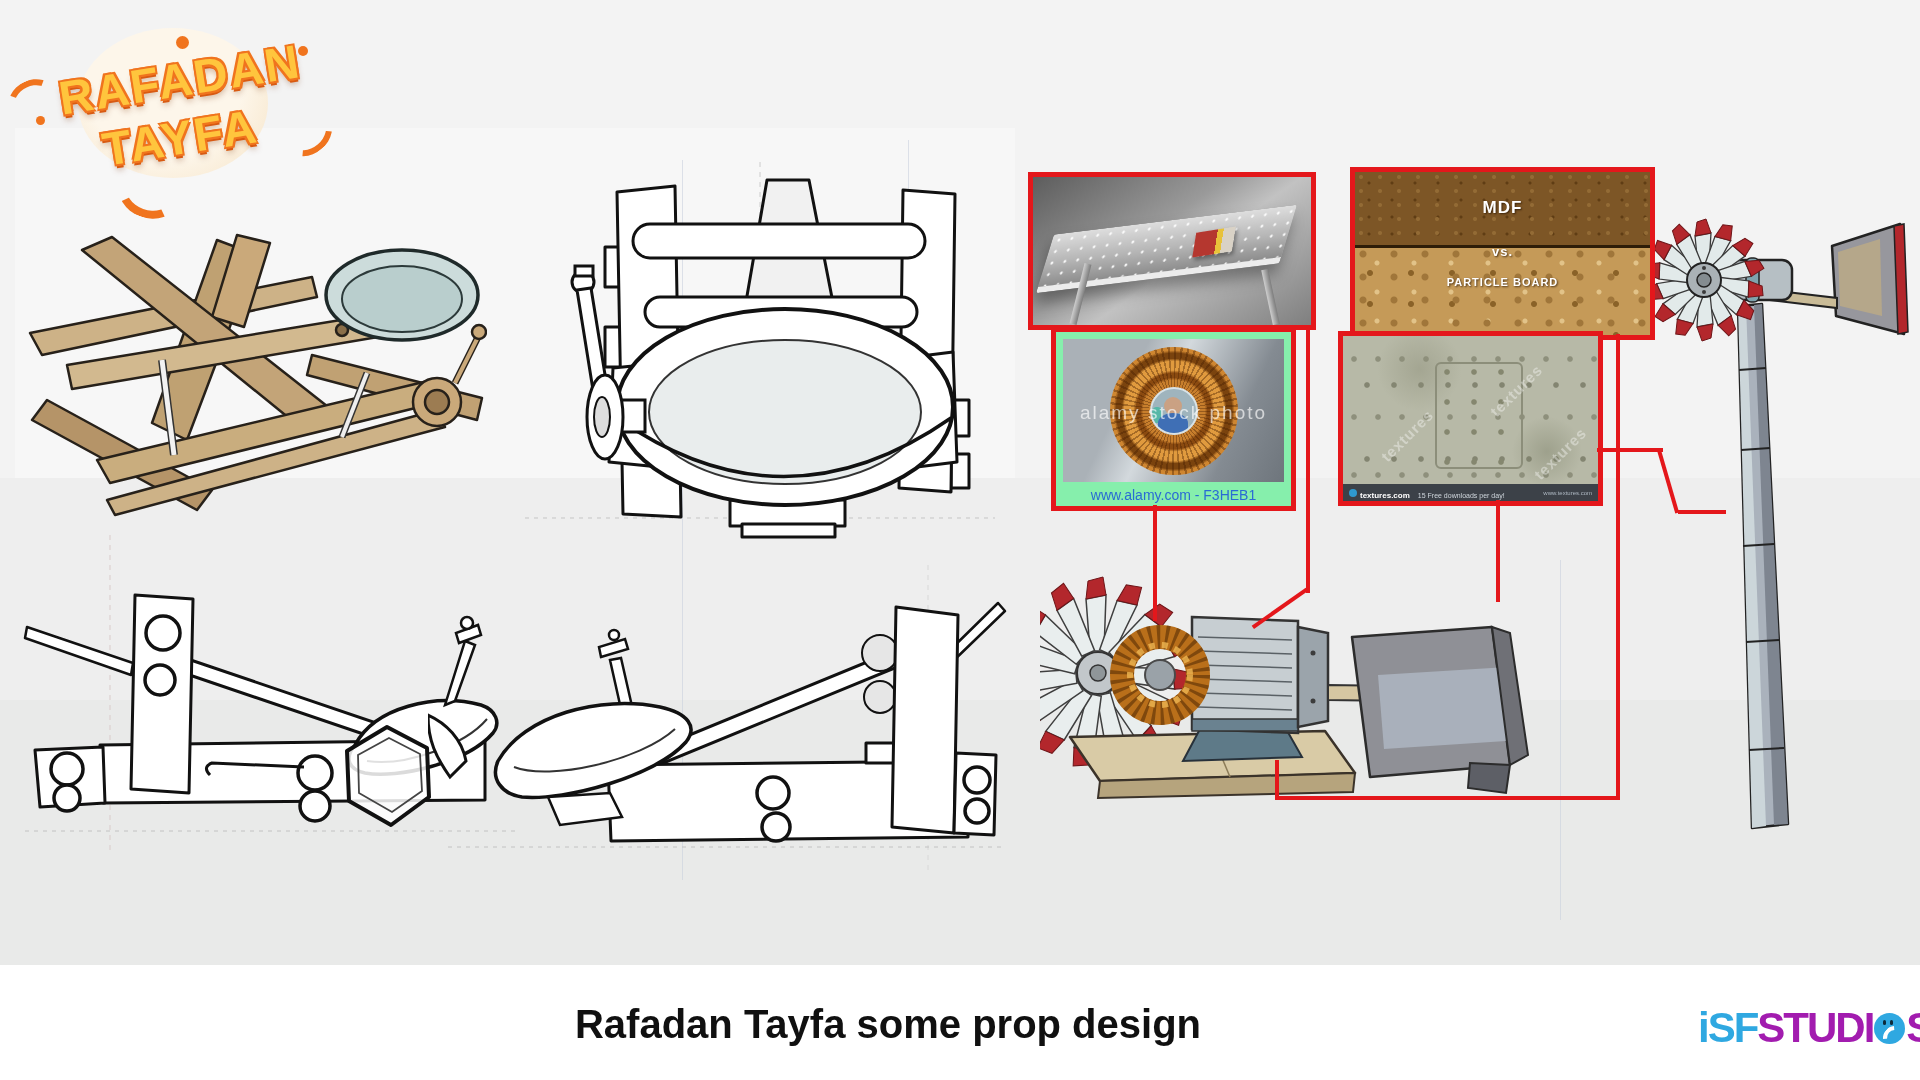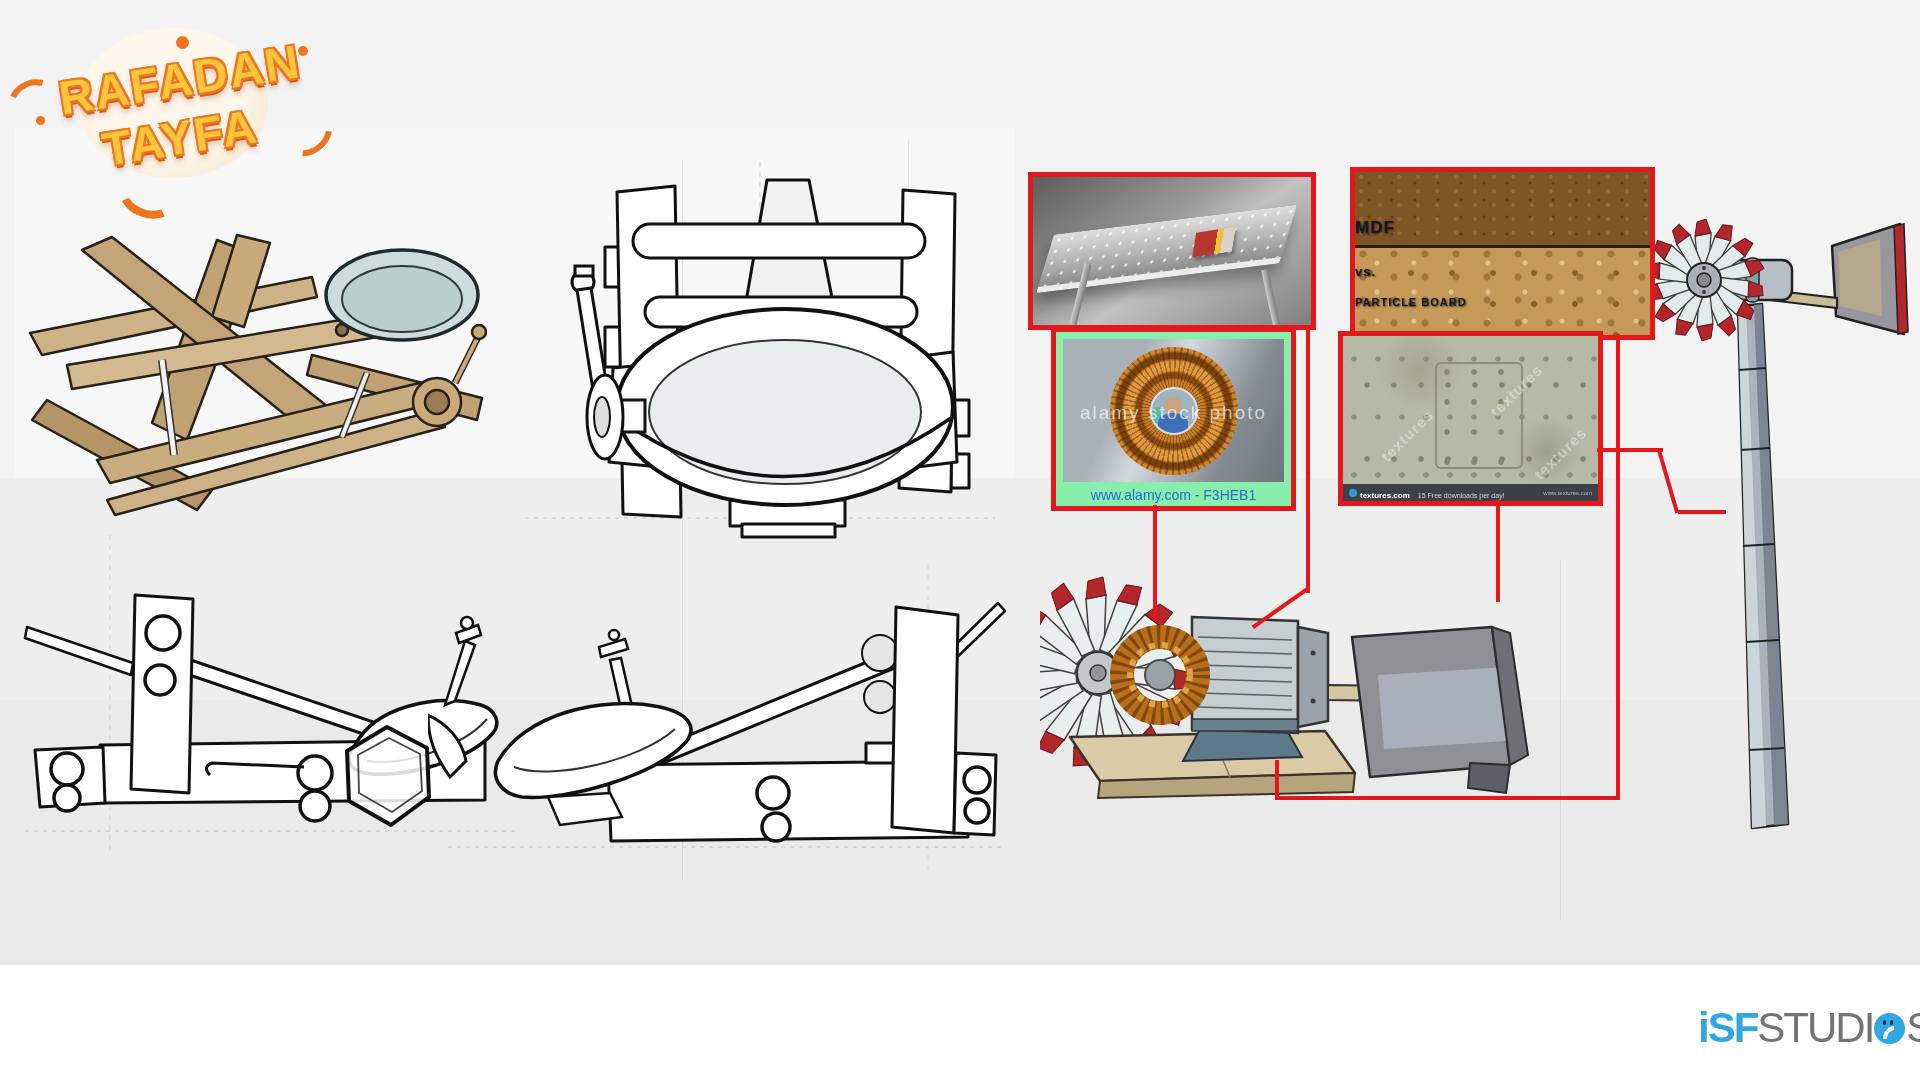--- a/index.html
+++ b/index.html
@@ -27,22 +27,22 @@
     background-image:radial-gradient(circle 1.5px at 6px 5px,#936b35 1.5px,transparent 2.5px),
                      radial-gradient(circle 1px at 14px 11px,#5f3d14 1px,transparent 2px);
     background-size:19px 14px,23px 17px;}
   #mdf-bottom{position:absolute;left:0;top:46%;width:100%;height:54%;
     background:#c59a58;
     background-image:radial-gradient(circle 3px at 8px 7px,#a0763a 3px,transparent 4px),
                      radial-gradient(circle 2px at 22px 16px,#e2c389 2px,transparent 3px),
                      radial-gradient(circle 2.5px at 15px 26px,#8a6228 2.5px,transparent 3.5px);
     background-size:31px 23px,37px 29px,41px 31px;}
   #mdf-divider{position:absolute;left:0;top:45%;width:100%;height:3px;background:#2e1d08;}
-  .mdf-label{position:absolute;width:100%;text-align:left;color:#0f172a;font-weight:bold;
-    letter-spacing:1px;text-shadow:1px 1px 2px rgba(40,20,0,.8);margin-top:20px;}
+  .mdf-label{position:absolute;width:100%;text-align:center;color:#ffffff;font-weight:bold;
+    letter-spacing:1px;text-shadow:1px 1px 2px rgba(40,20,0,.8);}
   
   #coil-inner{position:absolute;left:7px;top:7px;right:7px;bottom:24px;
     background:linear-gradient(115deg,#aab1b7 0 30%,#d3d9dd 45%,#848b92 75%,#6e757c 100%);}
   #coil-torus{position:absolute;left:50%;top:50%;width:128px;height:128px;transform:translate(-50%,-50%);
     border-radius:50%;
     background:radial-gradient(circle,#b7c6ce 0 17%,#8a6a4a 18% 22%,#c87f2d 23% 34%,#8a4a10 37% 42%,
                #e09a3e 45% 55%,#7a430e 58% 64%,#cf8630 67% 80%,#6b3a0a 84% 94%,#9c5a18 96% 100%);}
   #coil-spokes{position:absolute;left:0;top:0;width:100%;height:100%;border-radius:50%;
     background:repeating-conic-gradient(rgba(70,30,0,.38) 0deg 2deg,transparent 2deg 6deg);}
   #coil-hole{position:absolute;left:50%;top:50%;width:44px;height:44px;transform:translate(-50%,-50%);
@@ -89,21 +89,21 @@
   #table-mag{position:absolute;left:58%;top:36%;width:40px;height:24px;transform:rotate(-9deg) skewX(-18deg);
     background:linear-gradient(90deg,#b5372f 0 55%,#e8c23a 55% 70%,#d9d2c6 70% 100%);
     box-shadow:2px 3px 4px rgba(0,0,0,.4);}
   
   #footer{position:absolute;left:0;top:965px;width:1920px;height:115px;background:#ffffff;}
   #footer-title{position:absolute;left:888px;top:1002px;transform:translateX(-50%);
     font-size:40px;font-weight:bold;color:#101010;letter-spacing:0px;white-space:nowrap;}
   
   #isf{position:absolute;left:1698px;top:1004px;display:flex;align-items:center;}
   #isf .blue{color:#2FA8E1;font-weight:bold;font-size:42px;letter-spacing:-2px;}
-  #isf .black{color:#737373;font-size:42px;font-weight:400;letter-spacing:-2px;}
+  #isf .black{color:#a21caf;font-size:42px;font-weight:700;letter-spacing:-2px;}
   #isf-o{display:inline-block;width:31px;height:31px;border-radius:50%;background:#2FA8E1;position:relative;margin:0 1px;}
   #isf-o .eye{position:absolute;width:3px;height:5px;background:#0c2a3a;border-radius:2px;top:7px;}
   #isf-o .swoosh{position:absolute;left:9px;top:13px;width:16px;height:16px;border:4px solid #fff;
     border-color:transparent transparent transparent #fff;border-radius:50%;transform:rotate(40deg);}
   .faintline{position:absolute;width:1px;background:#c9d1dd;opacity:.6;}
 </style>
 </head>
 <body>
 
 <div id="stage">
@@ -412,20 +412,21 @@
   <div class="rl" style="left:1153px;top:505px;width:4px;height:116px;"></div>
   <div class="rl" style="left:1496px;top:500px;width:4px;height:102px;"></div>
   <div class="rl" style="left:1616px;top:334px;width:4px;height:466px;"></div>
   <div class="rl" style="left:1277px;top:796px;width:343px;height:4px;"></div>
   <div class="rl" style="left:1275px;top:760px;width:4px;height:40px;"></div>
   <div class="rl" style="left:1597px;top:448px;width:66px;height:4px;"></div>
   <div class="rl" style="left:1661px;top:450px;width:65px;height:4px;transform-origin:0 0;transform:rotate(73.8deg);"></div>
   <div class="rl" style="left:1678px;top:510px;width:48px;height:4px;"></div>
 
   <div id="footer"></div>
+  <div id="footer-title">Rafadan Tayfa some prop design</div>
 
   <div class="abs" style="left:30px;top:970px;width:190px;height:110px;">
     
     
     
   </div>
 
   <div id="isf">
     <span class="blue">iSF</span>
       <span class="black">STUDI</span>

